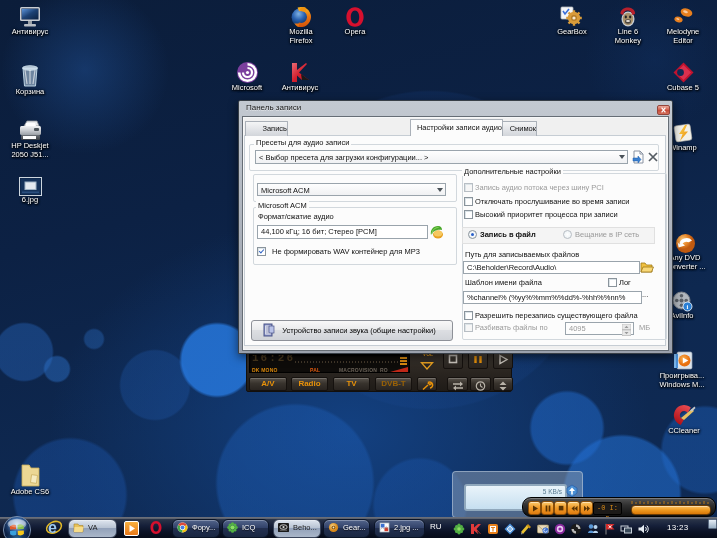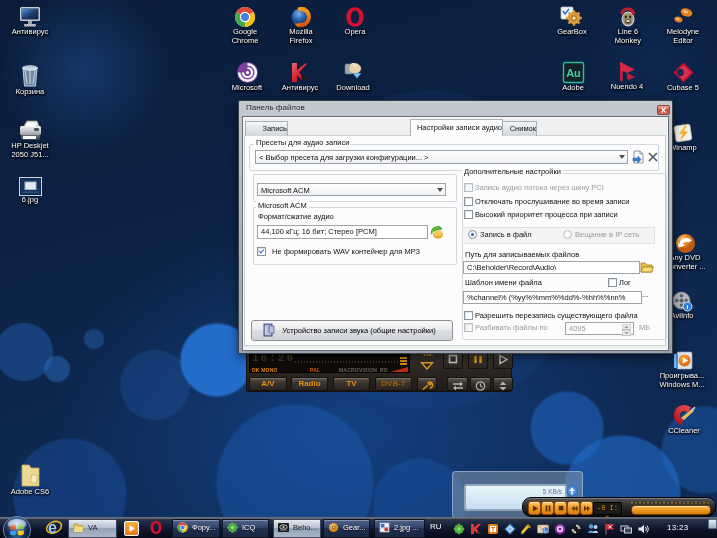--- a/index.html
+++ b/index.html
@@ -30,40 +30,40 @@
 #dcls{position:absolute;left:418px;top:4px;width:11px;height:8px;border:1px solid #94453c;border-radius:2px;background:linear-gradient(#eba89a,#d4624f 45%,#c64836 50%,#d4705c);text-align:center}
 #dcls svg{display:block;margin:0 auto}
 #dcli{position:absolute;left:3px;top:15px;width:425px;height:233px;background:#f0f0f0;border:1px solid #666d75;border-width:1px;box-shadow:inset 0 0 0 1px #f6f7f8}
 #tpage{position:absolute;left:5px;top:34px;width:420px;height:209px;background:#fcfcfc;border:1px solid #c6cdd4}
 .tab{position:absolute;top:20px;height:14px;z-index:2;background:linear-gradient(#f4f5f6,#e0e2e6 60%,#d2d5da);border:1px solid #aab0b8;border-bottom:none;font-size:7.5px;text-align:right;line-height:13px;color:#111;border-radius:1px 1px 0 0}
 .tab.on{top:18px;height:16px;background:#fcfcfc;z-index:3;line-height:15px}
 .gb{position:absolute;border:1px solid #d2d8dd;border-radius:2px;background:transparent}
 .gl{position:absolute;font-size:7.5px;color:#111;background:#fcfcfc;padding:0 2px;line-height:9px;white-space:nowrap}
 .tx{position:absolute;font-size:7.5px;color:#111;line-height:9px;white-space:nowrap}
 .tx.gr{color:#9a9a9a}
-.tx.bb{font-weight:normal}
+.tx.bb{font-weight:bold}
 .fld{position:absolute;background:#fff;border:1px solid #9aa4ac;font-size:7.5px;line-height:10px;padding:1px 0 0 3px;white-space:nowrap;overflow:hidden;color:#111}
 .fld.gr{color:#9a9a9a;background:#fdfdfd}
 .combo{position:absolute;background:linear-gradient(#fefefe,#f0f1f3);border:1px solid #9aa4ac;font-size:7.5px;color:#111}
 .combo span{position:absolute;left:3px;top:2px;white-space:nowrap}
 .combo i{position:absolute;right:2px;top:50%;margin-top:-2px;width:0;height:0;border:3px solid transparent;border-top:4px solid #4a5258;border-bottom:none}
 .cb{position:absolute;width:7px;height:7px;background:#fff;border:1px solid #8a949c;box-shadow:inset 1px 1px 0 #dce4e8}
 .cb.dis{border-color:#b8bec4;background:#f6f6f6}
 .cb.ck:after{content:"";position:absolute;left:0.8px;top:0.6px;width:4.4px;height:2.2px;border-left:1.5px solid #2f62c4;border-bottom:1.5px solid #2f62c4;transform:rotate(-48deg)}
 .rad{position:absolute;width:7px;height:7px;border-radius:50%;background:radial-gradient(#fff,#e8eef2);border:1px solid #8a949c}
 .rad.on:after{content:"";position:absolute;left:1.7px;top:1.7px;width:3.6px;height:3.6px;border-radius:50%;background:#2a60c8}
 .rad.dis{border-color:#b8bec4}
 #rpan{position:absolute;left:223px;top:126px;width:191px;height:15px;background:#f4f4f4;border:1px solid #e0e0e0}
 #dbtn{position:absolute;left:12px;top:219px;width:200px;height:19px;border:1px solid #8e9198;border-radius:3px;background:linear-gradient(#f8f8f8,#eaebec 45%,#dcdee2 50%,#d0d3d8);font-size:7.5px;text-align:center;line-height:19px}
 #dbtn svg{position:absolute;left:11px;top:2px}
 #dbtn span{margin-left:14px}
 #spin{position:absolute;left:383px;top:221px}
 
 #tb{position:absolute;left:0;top:517px;width:717px;height:21px;background:linear-gradient(#6a6e78 0%,#6a6e78 6%,#2a3448 12%,#16203a 40%,#0b1225 70%,#060b18 100%)}
-.tbtn{position:absolute;top:519px;height:17px;border-radius:0;border:1px solid #0a1426;background:linear-gradient(#52648a,#32426a 45%,#222f4f 50%,#1a2742);box-shadow:inset 0 1px 0 rgba(255,255,255,.3);color:#fff;font-size:7.5px}
+.tbtn{position:absolute;top:519px;height:17px;border-radius:6px;border:1px solid #0a1426;background:linear-gradient(#52648a,#32426a 45%,#222f4f 50%,#1a2742);box-shadow:inset 0 1px 0 rgba(255,255,255,.3);color:#fff;font-size:7.5px}
 .tbtn.lit{background:linear-gradient(#dfe6ef,#b9c4d4 45%,#93a2ba 50%,#aab7c9);border-color:#39445a;color:#fff}
 .tbtn .tic{position:absolute;left:4px;top:2px;width:11px;height:11px}
 .tbtn .ttx{position:absolute;left:19px;top:3px;text-shadow:0 1px 1px rgba(0,0,0,.7)}
 .tray{position:absolute;top:523px;width:12px;height:12px}
 #orb{position:absolute;left:2px;top:515px}
 .ql{position:absolute}
 
 #tv{position:absolute;left:246px;top:344px;width:264px;height:46px;background:linear-gradient(#3d3731,#2a2520 60%,#1f1b17);border:1px solid #120f0c;border-radius:2px;box-shadow:inset 0 1px 0 rgba(255,255,255,.12)}
 #tvlcd{position:absolute;left:2px;top:9px;width:159px;height:17px;background:#0e0c0a;border:1px solid #000;box-shadow:inset 0 1px 2px #000;overflow:hidden}
 .tvt{position:absolute;font-size:5px;font-weight:bold;line-height:6px;letter-spacing:.2px}
@@ -154,31 +154,20 @@
             <stop offset="0" stop-color="#f7ecc4"></stop>
             <stop offset="1" stop-color="#e3c98e"></stop>
           </linearGradient>
         </defs>
         <path d="M5,2 L12,2 14,5 22,5 22,23 5,23 Z" fill="#ecd794" stroke="#c7a955" stroke-width=".8"></path>
         <path d="M14,12 L20,12 20,20 14,20 Z" fill="#f6ebc0" stroke="#cdb264" stroke-width=".8" transform="rotate(8 17 16)"></path>
       </svg>
  <div class="lbl">Adobe CS6</div>
 </div>
 
-<div class="di" style="left:215px;top:6px">
- <svg width="22" height="22" viewBox="0 0 22 22">
-        <circle cx="11" cy="11" r="10" fill="#fff"></circle>
-        <path d="M11,11 L2.34,6 A10,10 0 0 1 19.66,6 Z" fill="#dd4b39"></path>
-        <path d="M11,11 L2.34,6 A10,10 0 0 0 11,21 Z" fill="#45a849"></path>
-        <path d="M11,11 L11,21 A10,10 0 0 0 19.66,6 Z" fill="#f4c20d"></path>
-        <circle cx="11" cy="11" r="5.2" fill="#fff"></circle>
-        <circle cx="11" cy="11" r="4" fill="#4a7fe0"></circle>
-      </svg>
- <div class="lbl">Google<br>Chrome</div>
-</div>
 <div class="di" style="left:271px;top:6px">
  <svg width="22" height="22" viewBox="0 0 22 22">
         <circle cx="10.8" cy="11.2" r="9.2" fill="url(#ffg)"></circle>
         <defs>
           <radialGradient id="ffg" cx=".38" cy=".32">
             <stop offset="0" stop-color="#7fb2e4"></stop>
             <stop offset=".65" stop-color="#2a62b0"></stop>
             <stop offset="1" stop-color="#1a4684"></stop>
           </radialGradient>
           <linearGradient id="ffo" x1="0" y1="0" x2="0" y2="1">
@@ -252,45 +241,20 @@
           <linearGradient id="kv1" x1="0" y1="0" x2="1" y2="1">
             <stop offset="0" stop-color="#e86a74"></stop>
             <stop offset=".5" stop-color="#d3202e"></stop>
             <stop offset="1" stop-color="#b8121f"></stop>
           </linearGradient>
         </defs>
         <path d="M13,13 L21,19 14,19 Z" fill="#1a1a1a"></path>
       </svg>
  <div class="lbl">Антивирус</div>
 </div>
-<div class="di" style="left:323px;top:61px">
- <svg width="24" height="23" viewBox="0 0 24 23">
-        <rect x="4" y="3" width="8" height="10" rx="1.5" fill="#9aa8b4" stroke="#6a7884" stroke-width=".6"></rect>
-        <ellipse cx="14" cy="7.5" rx="6" ry="5" fill="#ecd2ac" stroke="#c8a878" stroke-width=".5"></ellipse>
-        <path d="M9,3.5 C10,2 13,1.5 15,2.5 L17.5,5 14,6 Z" fill="#f2dfc0"></path>
-        <path d="M11.5,12 L20.5,12 16,17.5 Z" fill="#4a9ae0"></path>
-        <path d="M13,12.8 L19,12.8 16,16.4 Z" fill="#8ac4f0"></path>
-      </svg>
- <div class="lbl">Download</div>
-</div>
-<div class="di" style="left:543px;top:61px">
- <svg width="23" height="23" viewBox="0 0 23 23">
-        <rect x="1.5" y="1.5" width="20" height="20" rx="1.5" fill="#142228" stroke="#2bbd96" stroke-width="1.4"></rect>
-        <text x="11.5" y="16" font-family="Liberation Sans" font-size="11" font-weight="bold" fill="#3ad2a4" text-anchor="middle">Au</text>
-      </svg>
- <div class="lbl">Adobe</div>
-</div>
-<div class="di" style="left:597px;top:61px">
- <svg width="23" height="22" viewBox="0 0 23 22">
-        <path d="M4,1 L6.5,2.2 6.5,21 4,19.5 Z" fill="#c41a38"></path>
-        <path d="M4,1 L19,8.5 11,12 6.5,9.8 6.5,21 Z" fill="#d42a48"></path>
-        <path d="M11,12 L19,16 12.5,19 11,18 Z" fill="#c41a38"></path>
-      </svg>
- <div class="lbl">Nuendo 4</div>
-</div>
 <div class="di" style="left:653px;top:61px">
  <svg width="23" height="23" viewBox="0 0 23 23">
         <path d="M11.5,1.5 L21.5,11.5 11.5,21.5 1.5,11.5 Z" fill="#c0122e"></path>
         <path d="M11.5,4 L19,11.5 11.5,19 7,14.5 A4.5,4.5 0 0 1 7,8.5 Z" fill="#d8304e"></path>
         <circle cx="8.5" cy="11.5" r="3.4" fill="#0e2a55"></circle>
       </svg>
  <div class="lbl">Cubase 5</div>
 </div>
 
 <div class="di" style="left:653px;top:123px">
@@ -445,21 +409,21 @@
           <path d="M3,3.8 L6,6.5 3,9.2 Z M6,3.8 L9,6.5 6,9.2 Z" fill="#5a3404"></path>
         </svg>
       </div>
  <div id="mplcd">-0 I: 5</div>
  <svg style="position:absolute;left:108px;top:2px" width="78" height="5" viewBox="0 0 78 5">
         <path d="M1,4 L1,1 M5,4 L5,2 M9,4 L9,1 M13,4 L13,2 M17,4 L17,1 M21,4 L21,2 M25,4 L25,1 M29,4 L29,2 M33,4 L33,1 M37,4 L37,2 M41,4 L41,1 M45,4 L45,2 M49,4 L49,1 M53,4 L53,2 M57,4 L57,1 M61,4 L61,2 M65,4 L65,1 M69,4 L69,2 M73,4 L73,1 M77,4 L77,2" stroke="#b87818" stroke-width="1"></path>
       </svg>
  <div id="mpslide"></div>
 </div>
 <div id="dlg">
- <div id="dttl">Панель файлов</div>
+ <div id="dttl">Панель записи</div>
  <div id="dcls">
         <svg width="11" height="8" viewBox="0 0 11 8">
           <path d="M3.6,1.6 L7.4,6.4 M7.4,1.6 L3.6,6.4" stroke="#fff" stroke-width="1.2"></path>
         </svg>
       </div>
  <div id="dcli"></div>
   <div class="tab" style="left:6px;width:41px">Запись</div>
   <div class="tab on" style="left:171px;width:91px">Настройки записи аудио</div>
   <div class="tab" style="left:262px;width:34px">Снимок</div>
   <div id="tpage"></div>

